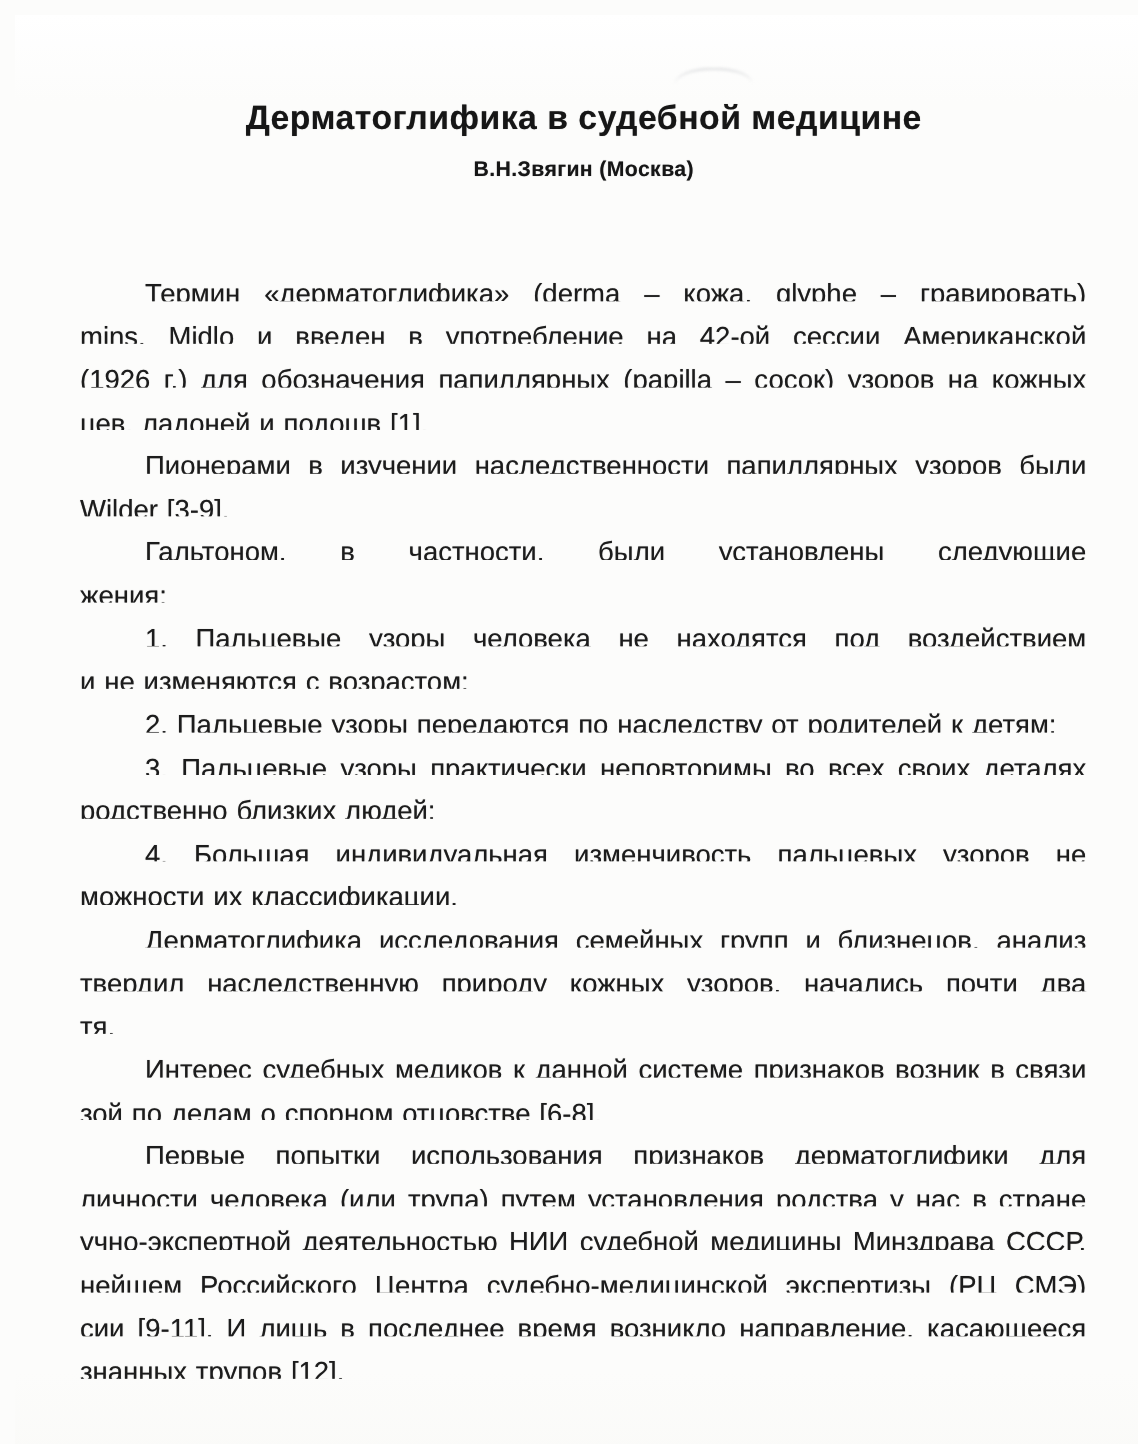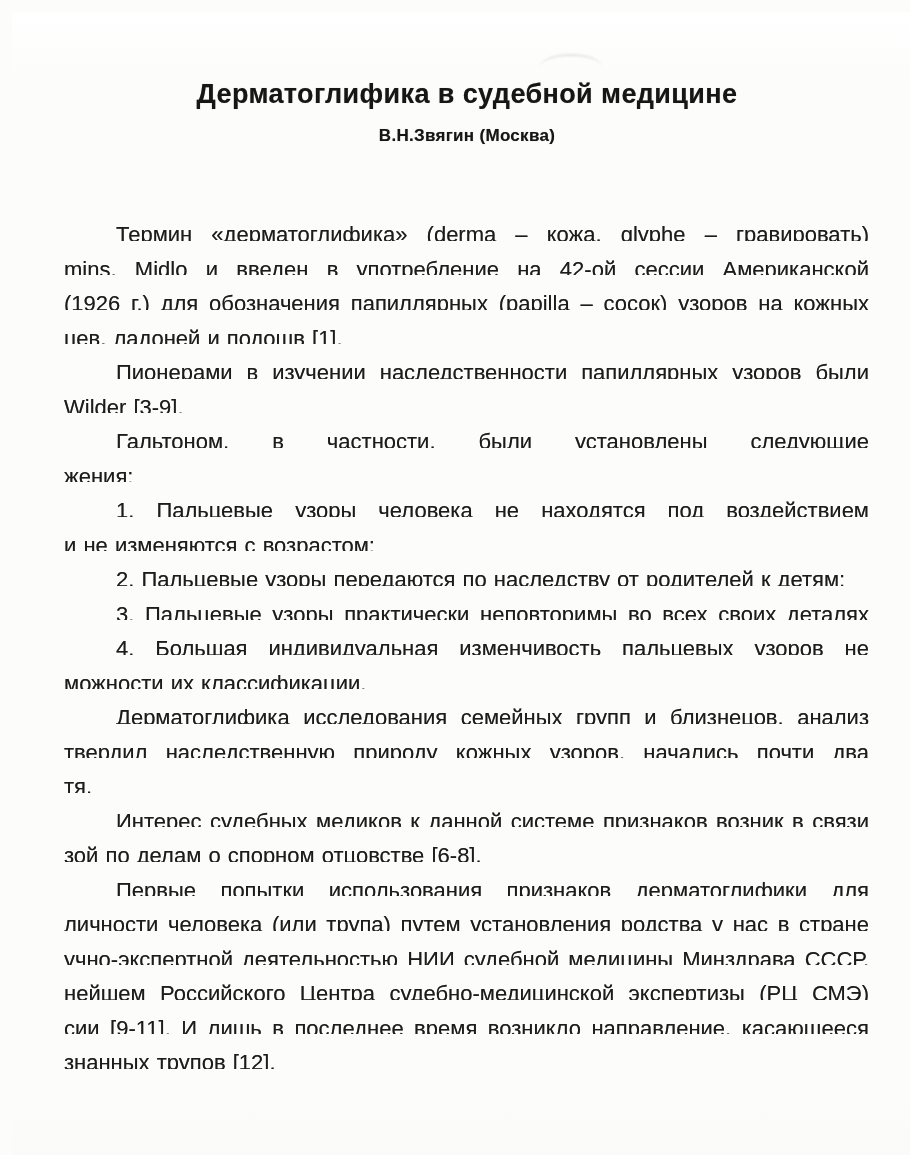--- a/index.html
+++ b/index.html
@@ -109,20 +109,21 @@
       <div class="line">(1926 г.) для обозначения папиллярных (papilla – сосок) узоров на кожных покровах паль-</div>
       <div class="line last">цев, ладоней и подошв [1].</div>
       <div class="line first">Пионерами в изучении наследственности папиллярных узоров были Galton [2] и</div>
       <div class="line last">Wilder [3-9].</div>
       <div class="line first">Гальтоном, в частности, были установлены следующие фундаментальные поло-</div>
       <div class="line last">жения:</div>
       <div class="line first">1. Пальцевые узоры человека не находятся под воздействием окружающей среды</div>
       <div class="line last">и не изменяются с возрастом;</div>
       <div class="line first last">2. Пальцевые узоры передаются по наследству от родителей к детям;</div>
       <div class="line first">3. Пальцевые узоры практически неповторимы во всех своих деталях даже среди</div>
+      <div class="line last">родственно близких людей;</div>
       <div class="line first">4. Большая индивидуальная изменчивость пальцевых узоров не исключает воз-</div>
       <div class="line last">можности их классификации.</div>
       <div class="line first">Дерматоглифика исследования семейных групп и близнецов, анализ которых под-</div>
       <div class="line">твердил наследственную природу кожных узоров, начались почти два десятилетия спус-</div>
       <div class="line last">тя.</div>
       <div class="line first">Интерес судебных медиков к данной системе признаков возник в связи с эксперти-</div>
       <div class="line last">зой по делам о спорном отцовстве [6-8].</div>
       <div class="line first">Первые попытки использования признаков дерматоглифики для идентификации</div>
       <div class="line">личности человека (или трупа) путем установления родства у нас в стране связаны с на-</div>
       <div class="line">учно-экспертной деятельностью НИИ судебной медицины Минздрава СССР, а в даль-</div>

